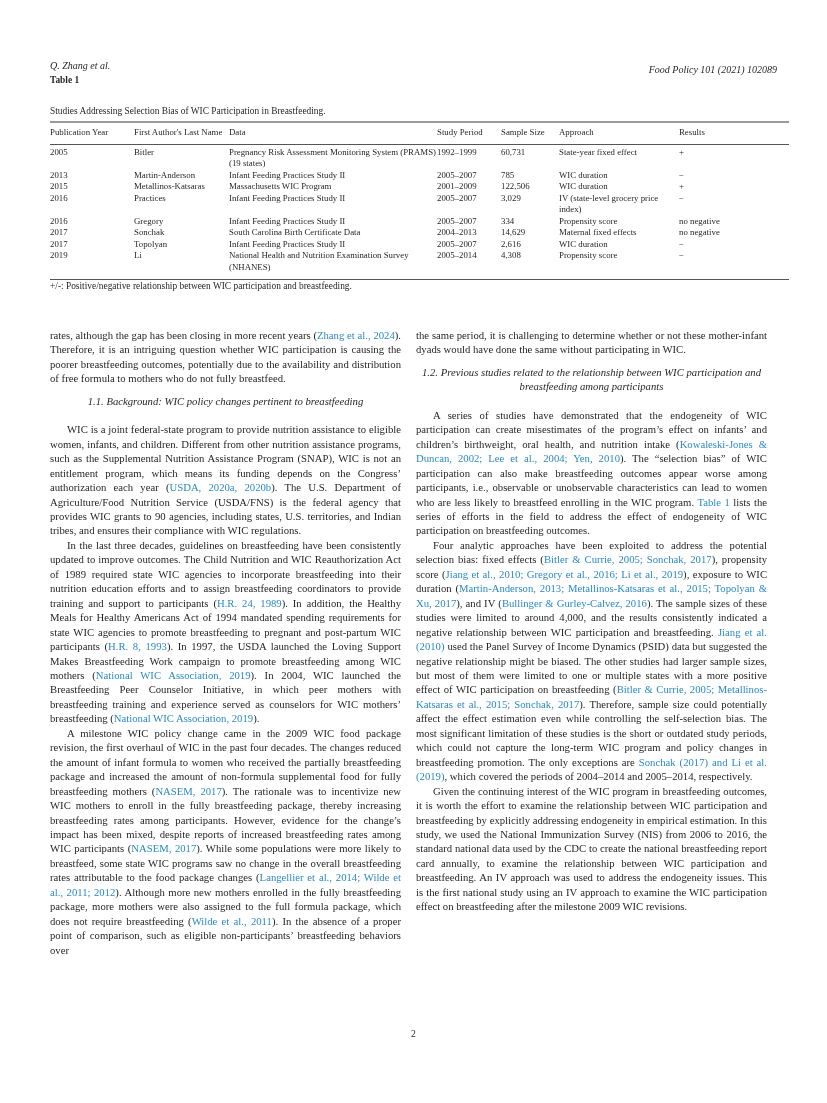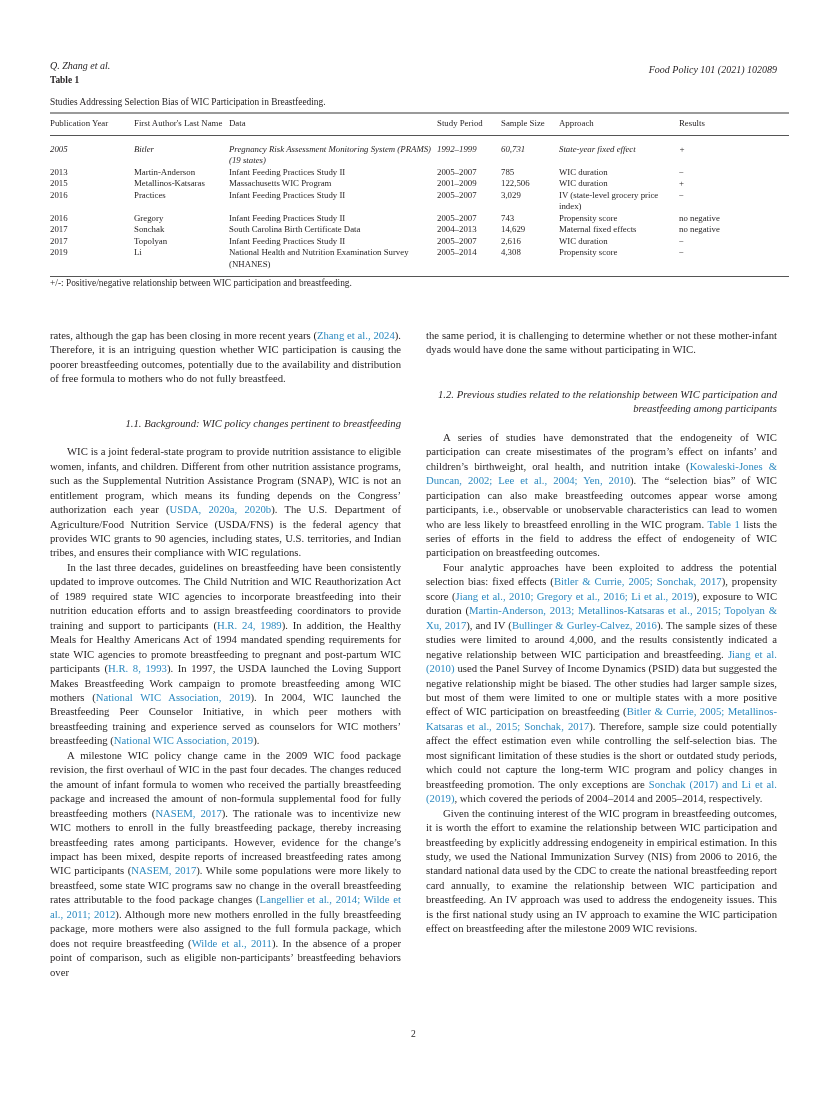--- a/index.html
+++ b/index.html
@@ -2,36 +2,36 @@
 <html><head>
 <meta charset="utf-8">
 <style>
   html, body { margin:0; padding:0; background:#ffffff; }
   body { width:827px; height:1103px; position:relative; font-family:"Liberation Serif", "DejaVu Serif", serif; color:#231f20; overflow:hidden; }
   .running-head { position:absolute; top:45px; left:50px; right:50px; height:14px; font-size:10px; font-style:italic;margin-top:15px; }
   .running-head .left { position:absolute; left:0; top:0; }
   .running-head .right { position:absolute; right:0; top:4px;text-align:center; }
   .table-block { position:absolute; left:50px; top:74px; width:739px; }
   .table-label { font-weight:bold; font-size:9.4px; line-height:12px; }
-  .table-caption { font-size:9.4px; line-height:12px; margin-top:10px; }
+  .table-caption { font-size:9.4px; line-height:12px; margin-top:19px; }
   .table-rule-top { margin-top:4px; border-top:2px solid #9a9a9a; }
   table { border-collapse:collapse; width:739px; font-size:8.8px; line-height:11.5px; }
   thead th { font-weight:normal; text-align:left; vertical-align:top; padding:4px 0 5px 0; border-bottom:1px solid #555; }
   tbody td { vertical-align:top; padding:0; }
-  tbody tr:first-child td { padding-top:8px;font-style:italic; }
+  tbody tr:first-child td { padding-top:2px; }
   tbody tr:last-child td { padding-bottom:6px; }
   .c1{width:84px;} .c2{width:95px;} .c3{width:208px;} .c4{width:64px;} .c5{width:58px;} .c6{width:120px;} .c7{width:110px;}
   .table-rule-bottom { border-top:1px solid #555; }
   .table-footnote { font-size:9.4px; line-height:12px; }
   .col { position:absolute; top:328px; width:351px; font-size:10.7px; line-height:14.45px; text-align:justify; }
   .col.left { left:50px; }
-  .col.right { left:426px; }
+  .col.right { left:416px; }
   .col p { margin:0; text-indent:17px; }
   .col p.noindent { text-indent:0; }
-  .col h3 { font-size:10.7px; font-style:italic; font-weight:normal; margin:30px 0 14px 0; text-align:right; line-height:14.45px; }
+  .col h3 { font-size:10.7px; font-style:italic; font-weight:normal; margin:8px 0 14px 0; text-align:center; line-height:14.45px; }
   a.cite { color:#2d8ac0; text-decoration:none; }
   .page-number { position:absolute; top:1028px; left:0; width:827px; text-align:center; font-size:9.6px; }
 </style>
 </head>
 <body>
 
 <div class="running-head">
   <span class="left">Q. Zhang et al.</span>
   <span class="right">Food Policy 101 (2021) 102089</span>
 </div>
@@ -87,21 +87,21 @@
         <td>2005–2007</td>
         <td>3,029</td>
         <td>IV (state-level grocery price index)</td>
         <td>−</td>
       </tr>
       <tr>
         <td>2016</td>
         <td>Gregory</td>
         <td>Infant Feeding Practices Study II</td>
         <td>2005–2007</td>
-        <td>743</td>
+        <td>334</td>
         <td>Propensity score</td>
         <td>no negative</td>
       </tr>
       <tr>
         <td>2017</td>
         <td>Sonchak</td>
         <td>South Carolina Birth Certificate Data</td>
         <td>2004–2013</td>
         <td>14,629</td>
         <td>Maternal fixed effects</td>

